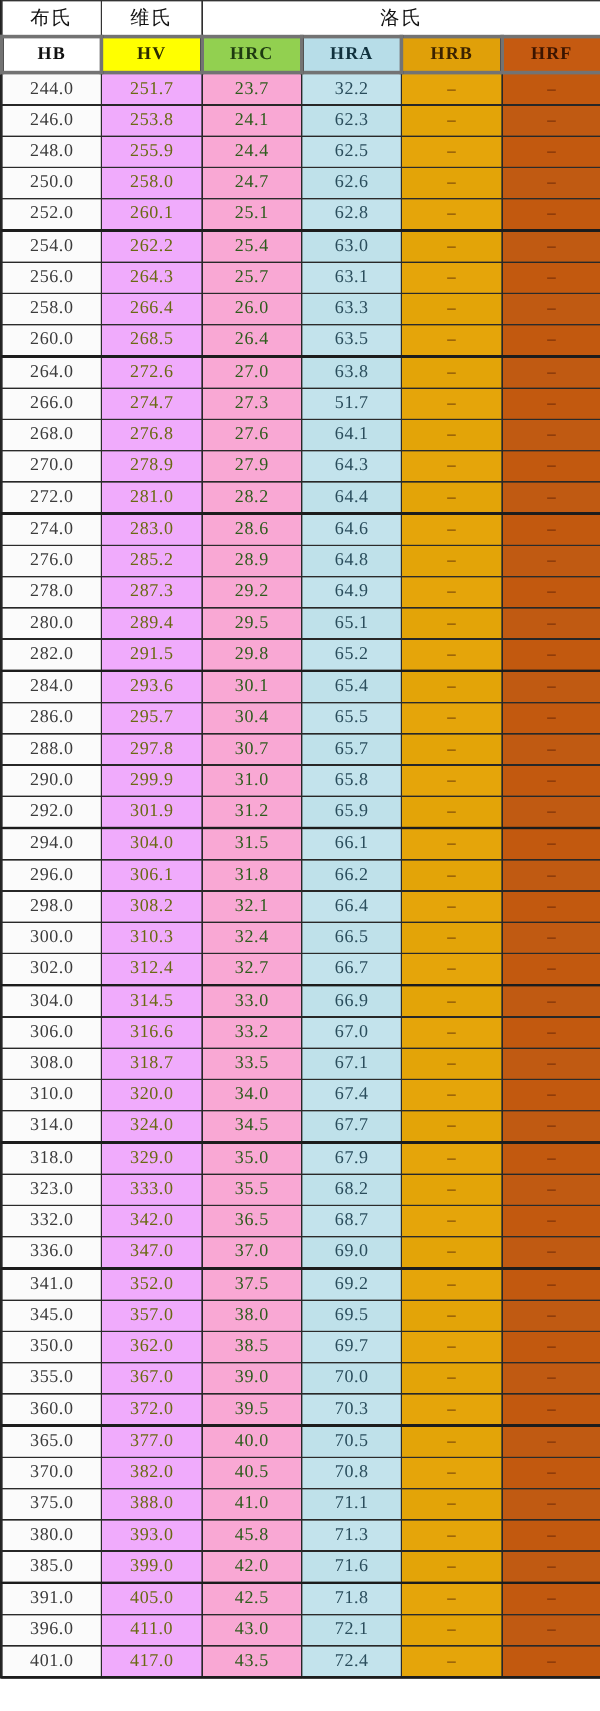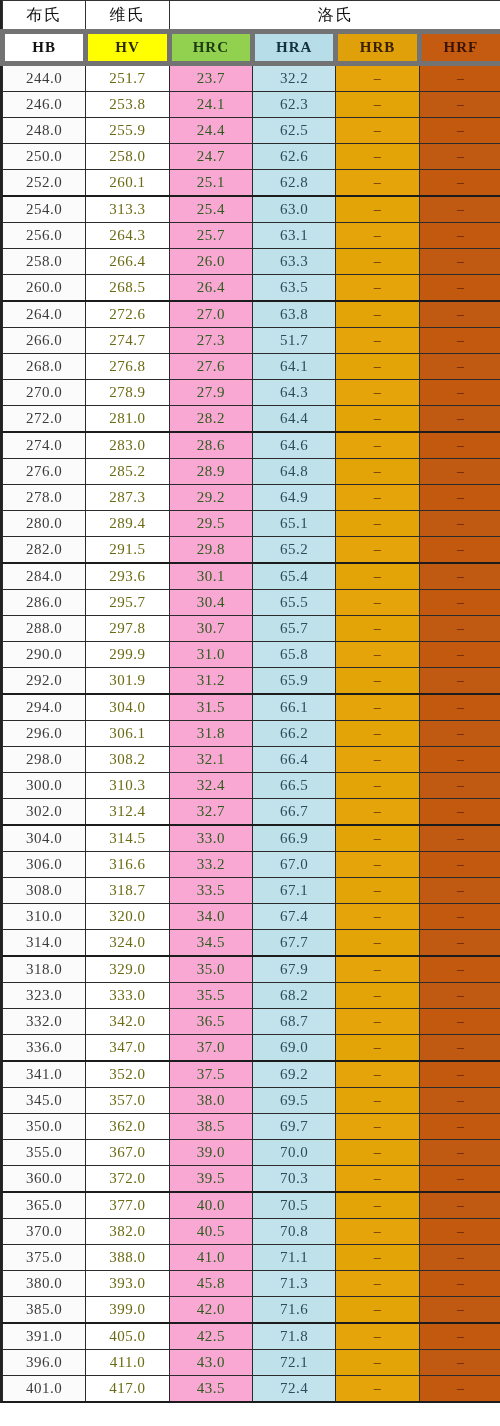--- a/index.html
+++ b/index.html
@@ -49,36 +49,36 @@
     border: 1px solid #333333;
     letter-spacing: 2px;
     margin-left: 31px;
   }
 
   
   tr.scale-row th {
     height: 27px;
     font-size: 15px;
     font-weight: bold;
-    border: 5px solid #737373;
+    border: 3px solid #737373;
     letter-spacing: 1px;
   }
   .c-hb  { background:#ffffff; color:#111111; }
   .c-hv  { background:#ffff00; color:#2b2b00; }
   .c-hrc { background:#92d050; color:#1d3a10; }
   .c-hra { background:#b7dde8; color:#10313d; }
   .c-hrb { background:#e0a009; color:#3a2200; }
   .c-hrf { background:#c55a11; color:#3a1400; }
 
   
   tbody td {
     font-size: 15px;
   }
   td.hb  { background:#fbfbfb; color:#3c3c3c; }
-  td.hv  { background:#ffffff; color:#6a6a12; }
+  td.hv  { background:#f0abfc; color:#6a6a12; }
   td.hrc { background:#f9a8d4; color:#2d5c1c; }
   td.hra { background:#bfe1ea; color:#2a4d5c; }
   td.hrb { background:#e5a50a; color:#5a2b08; }
   td.hrf { background:#c2590f; color:#5e1f05; }
 
   td.hrb, td.hrf { font-size: 14px; }
 
   
   tbody tr:nth-child(odd) td.hra { background:#c3e3ec; }
   tbody tr:nth-child(even) td.hrb { background:#e3a408; }
@@ -152,21 +152,21 @@
         <tr>
           <td class="hb">252.0</td>
           <td class="hv">260.1</td>
           <td class="hrc">25.1</td>
           <td class="hra">62.8</td>
           <td class="hrb">–</td>
           <td class="hrf">–</td>
         </tr>
         <tr class="rule-strong">
           <td class="hb">254.0</td>
-          <td class="hv">313.3</td>
+          <td class="hv">262.2</td>
           <td class="hrc">25.4</td>
           <td class="hra">63.0</td>
           <td class="hrb">–</td>
           <td class="hrf">–</td>
         </tr>
         <tr>
           <td class="hb">256.0</td>
           <td class="hv">264.3</td>
           <td class="hrc">25.7</td>
           <td class="hra">63.1</td>

